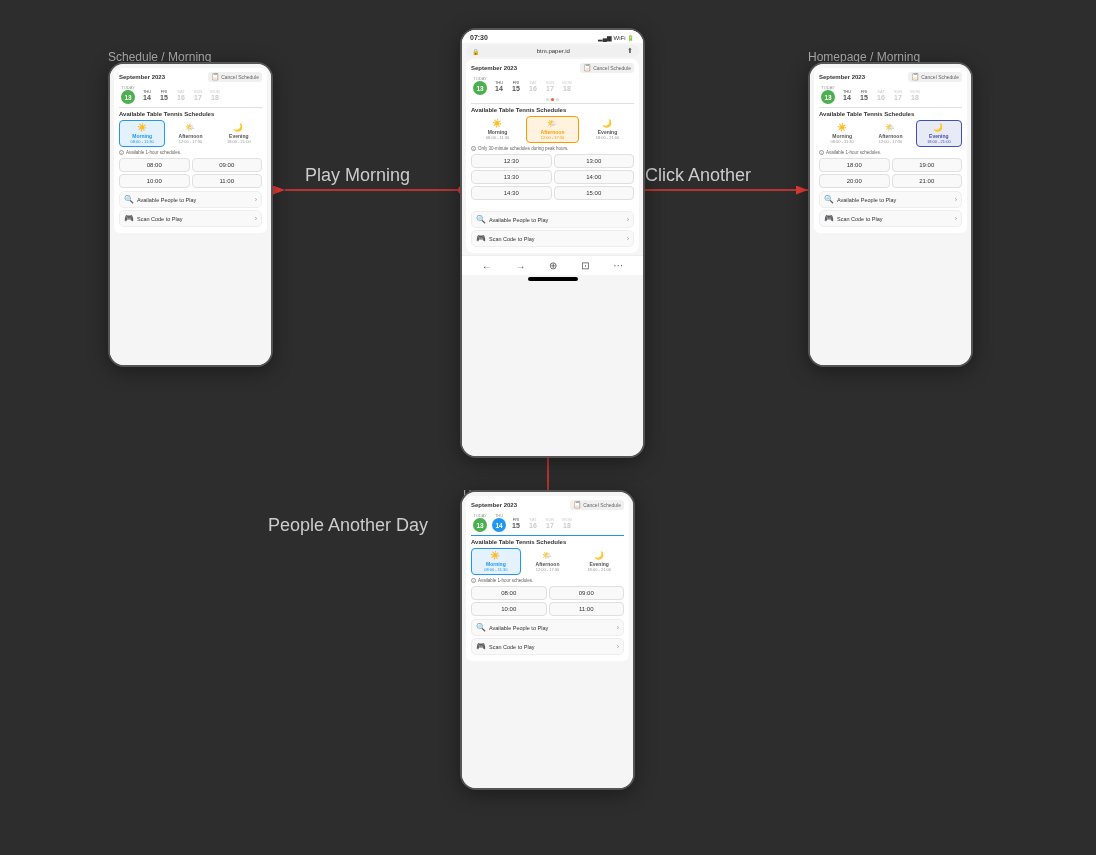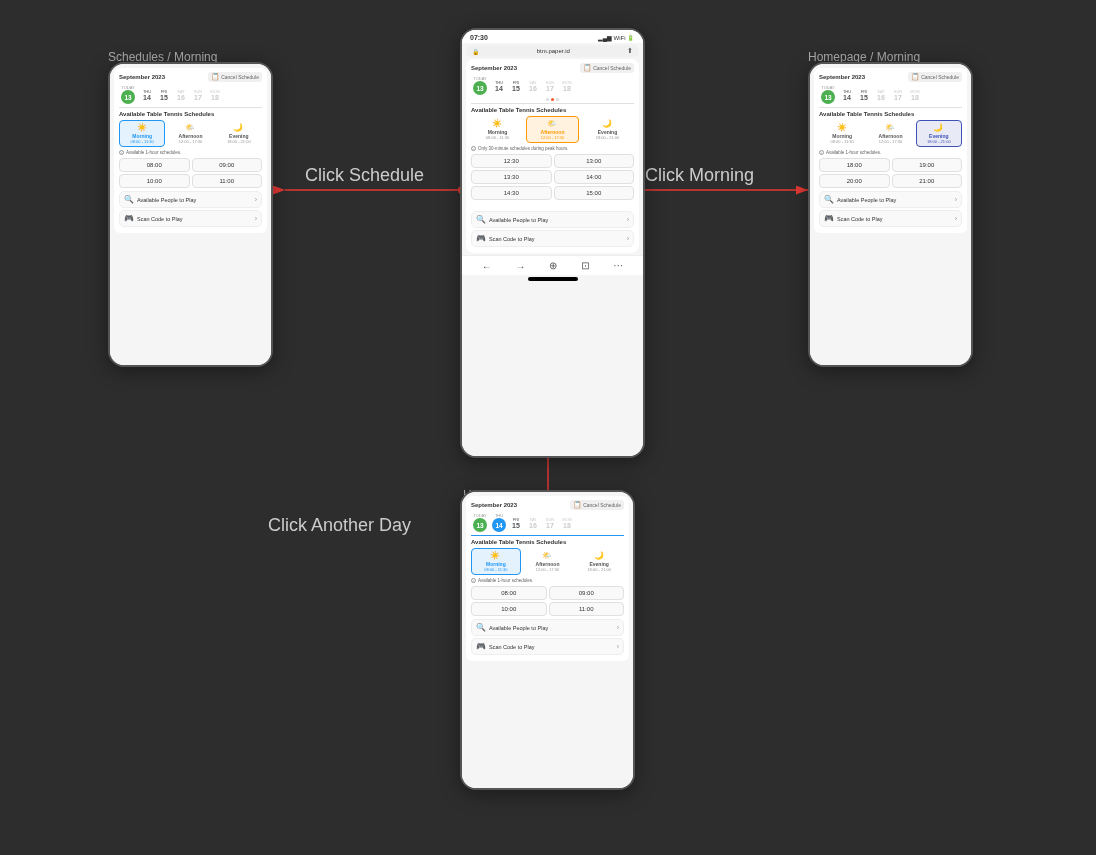--- a/index.html
+++ b/index.html
@@ -368,33 +368,33 @@
   <circle cx="462" cy="190" r="4" fill="#e53935"></circle>
   <line x1="462" y1="190" x2="285" y2="190" stroke="#e53935" stroke-width="1.5" marker-end="url(#arrowhead-left)"></line>
 
   <circle cx="631" cy="190" r="4" fill="#e53935"></circle>
   <line x1="631" y1="190" x2="808" y2="190" stroke="#e53935" stroke-width="1.5" marker-end="url(#arrowhead-right)"></line>
 
   <circle cx="548" cy="400" r="4" fill="#e53935"></circle>
   <line x1="548" y1="400" x2="548" y2="508" stroke="#e53935" stroke-width="1.5" marker-end="url(#arrowhead-down)"></line>
 </svg>
 
-<span class="screen-label" style="left: 108px; top: 50px;">Schedules / Morning</span>
+<span class="screen-label" style="left: 108px; top: 50px;">Schedule / Morning</span>
 
 <span class="screen-label" style="left: 463px; top: 50px;">Homepage</span>
 
 <span class="screen-label" style="left: 808px; top: 50px;">Homepage / Morning</span>
 
 <span class="screen-label" style="left: 463px; top: 488px;">Homepage / Tomorrow</span>
 
-<span class="arrow-label" style="left: 305px; top: 165px;">Click Schedule</span>
-
-<span class="arrow-label" style="left: 645px; top: 165px;">Click Morning</span>
-
-<span class="arrow-label" style="left: 268px; top: 515px;">Click Another Day</span>
+<span class="arrow-label" style="left: 305px; top: 165px;">Play Morning</span>
+
+<span class="arrow-label" style="left: 645px; top: 165px;">Click Another</span>
+
+<span class="arrow-label" style="left: 268px; top: 515px;">People Another Day</span>
 
 <div class="phone-frame mini-screen" style="top: 62px; left: 108px; height: 305px;">
   <div class="screen-content">
     <div class="app-content" style="margin: 4px 4px 2px; border-radius: 6px;">
       <div class="section-header">
         <span style="font-size:6px; font-weight:600; color:#333;">September 2023</span>
         <span class="cancel-btn">
           <span style="font-size:7px;">📋</span>
           <span>Cancel Schedule</span>
         </span>

